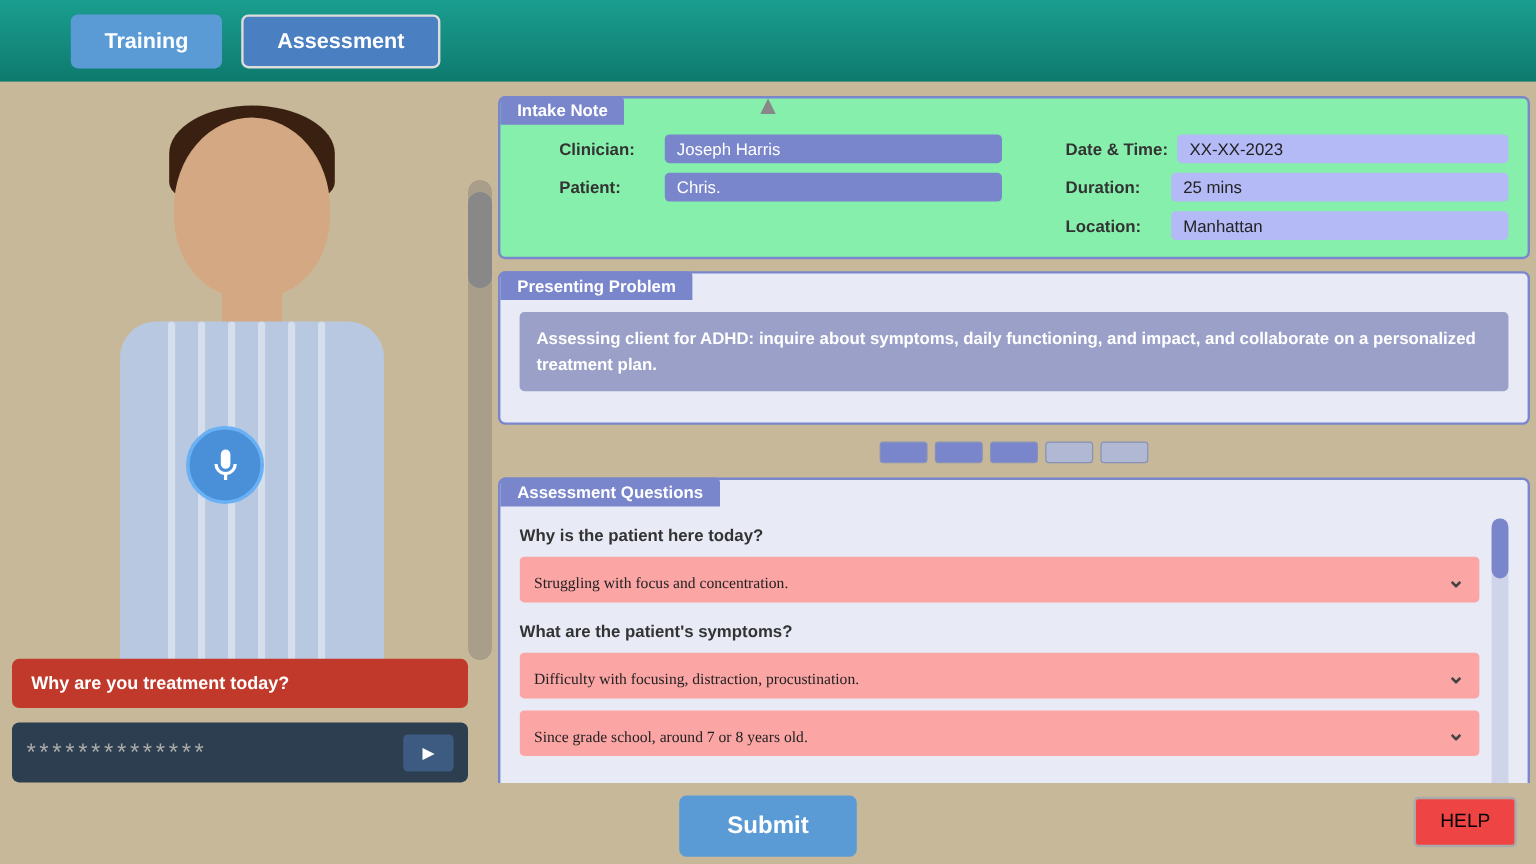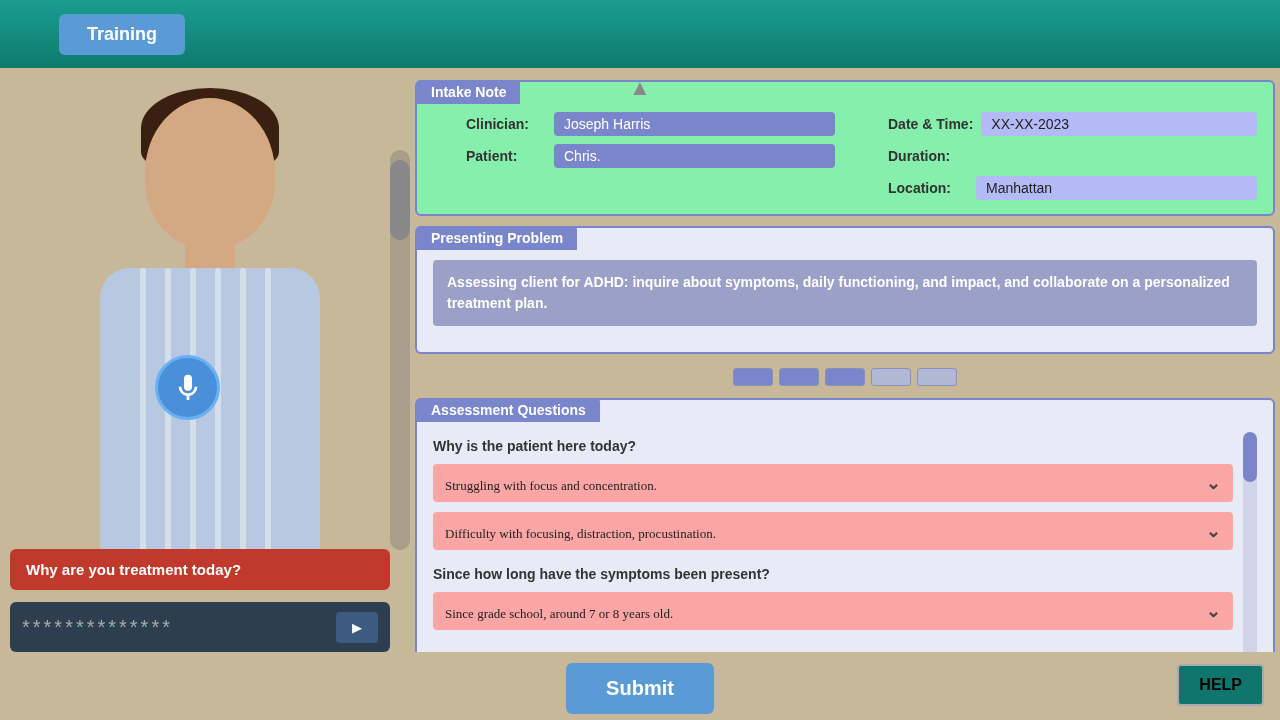--- a/index.html
+++ b/index.html
@@ -362,25 +362,25 @@
       padding: 14px 40px;
       font-size: 20px;
       font-weight: bold;
       border-radius: 6px;
       cursor: pointer;
     }
     #help-btn {
       position: absolute;
       right: 16px;
       bottom: 14px;
-      background: #0f766e;
+      background: #ef4444;
       border: 2px solid #aaa;
       padding: 10px 20px;
       font-size: 16px;
-      font-weight: bold;
+      font-weight: normal;
       border-radius: 4px;
       cursor: pointer;
     }
 
     
     #top-chevron {
       position: absolute;
       top: 78px;
       left: 50%;
       transform: translateX(-50%);
@@ -450,20 +450,21 @@
       background: rgba(255,255,255,0.4);
       border-radius: 3px;
     }
   </style>
 </head>
 <body>
 
 <div id="header">
   <div id="header-buttons">
     <button id="training-btn" class="header-btn">Training</button>
+    <button id="assessment-btn" class="header-btn">Assessment</button>
   </div>
 </div>
 
 <div id="avatar-container">
 
   <div class="avatar-figure">
     <div class="av-hair"></div>
     <div class="av-head"></div>
     <div class="av-neck"></div>
     <div class="av-body">
@@ -510,20 +511,21 @@
       <div class="intake-row">
         <span class="intake-label">Date &amp; Time:</span>
         <span class="intake-value-light">XX-XX-2023</span>
       </div>
       <div class="intake-row">
         <span class="intake-label">Patient:</span>
         <span class="intake-value">Chris.</span>
       </div>
       <div class="intake-row">
         <span class="intake-label">Duration:</span>
+        <span class="intake-value-light">25 mins</span>
       </div>
       <div class="intake-row">
         <span class="intake-label"></span>
       </div>
       <div class="intake-row">
         <span class="intake-label">Location:</span>
         <span class="intake-value-light">Manhattan</span>
       </div>
     </div>
   </div>
@@ -548,28 +550,28 @@
 
         <div class="question-block">
           <div class="question-text">Why is the patient here today?</div>
           <div class="answer-dropdown">
             <span>Struggling with focus and concentration.</span>
             <span class="chevron">⌄</span>
           </div>
         </div>
 
         <div class="question-block">
+          <div class="question-text">What are the patient's symptoms?</div>
           <div class="answer-dropdown">
             <span>Difficulty with focusing, distraction, procustination.</span>
             <span class="chevron">⌄</span>
           </div>
         </div>
 
         <div class="question-block">
-          <div class="question-text">Since how long have the symptoms been present?</div>
           <div class="answer-dropdown">
             <span>Since grade school, around 7 or 8 years old.</span>
             <span class="chevron">⌄</span>
           </div>
         </div>
 
       </div>
       <div id="assess-scrollbar">
         <div id="assess-scroll-handle"></div>
       </div>

